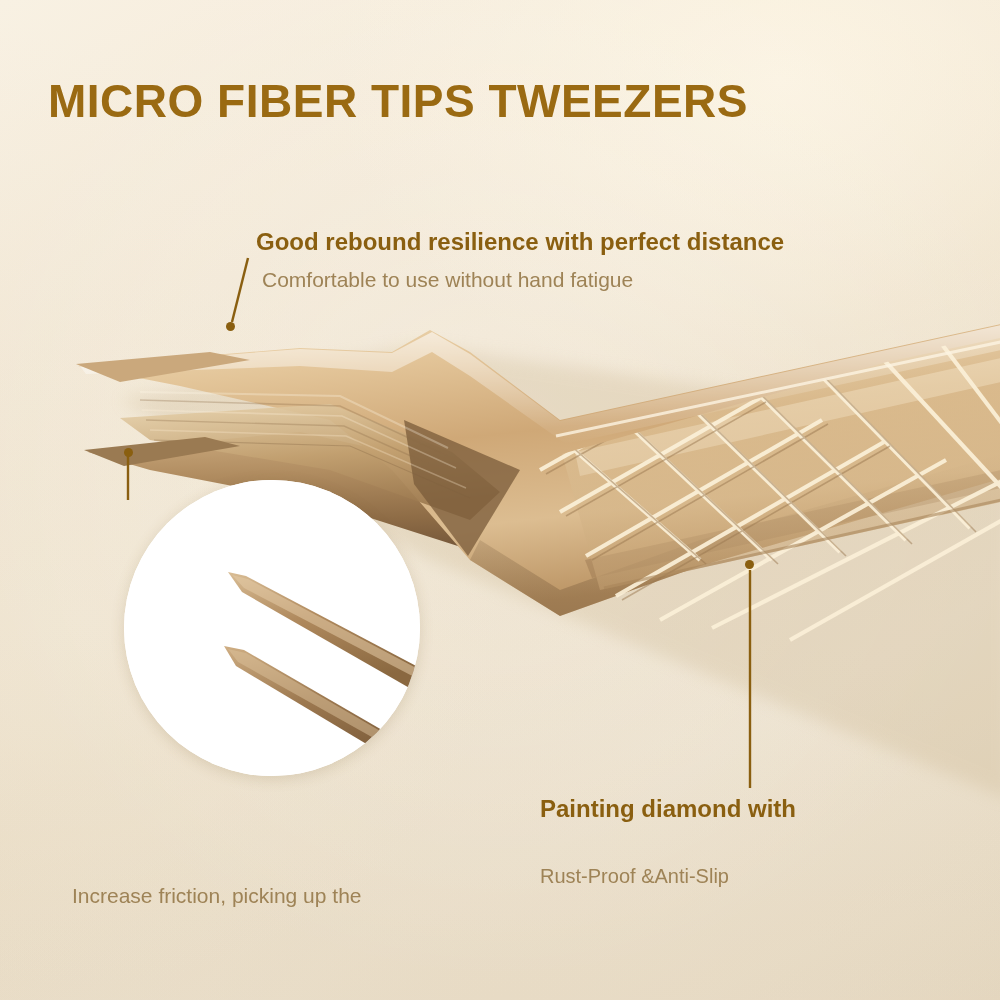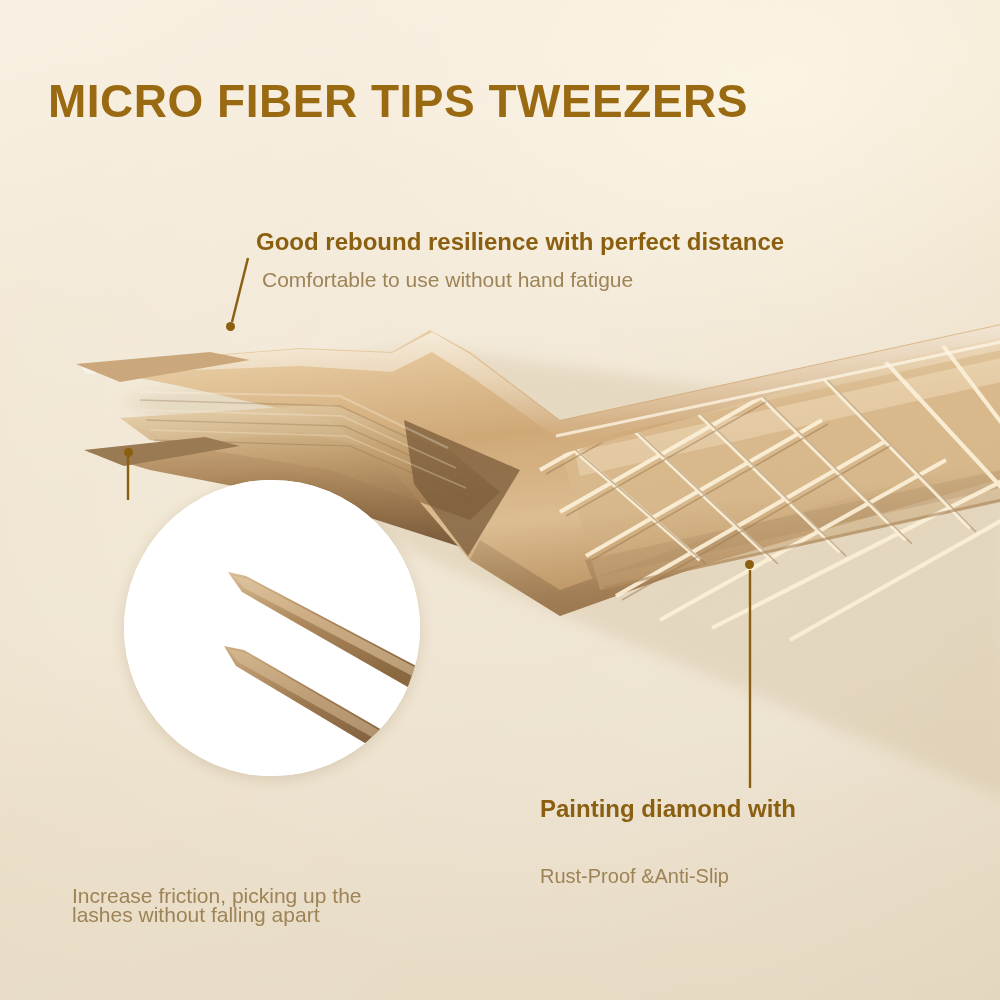--- a/index.html
+++ b/index.html
@@ -281,15 +281,14 @@
 
   <div class="title">MICRO FIBER TIPS TWEEZERS</div>
 
   <div class="callout-head" id="head-rebound">Good rebound resilience with perfect distance</div>
   <div class="callout-sub" id="sub-rebound">Comfortable to use without hand fatigue</div>
 
   <div class="callout-head" id="head-grip">Painting diamond with</div>
   <div class="callout-sub" id="sub-grip">Rust-Proof &amp;Anti-Slip</div>
 
   <div class="sub-tip" id="sub-tip-1">Increase friction, picking up the</div>
-  <div class="sub-tip" id="sub-tip-2">lashes without falling apart</div>
 
 </div>
 
 </body></html>

